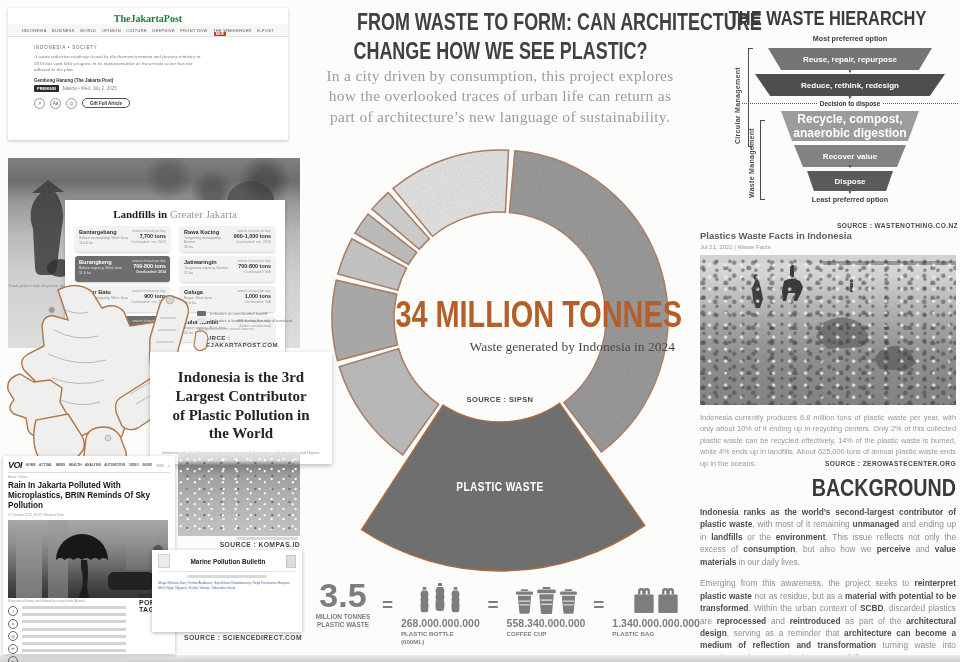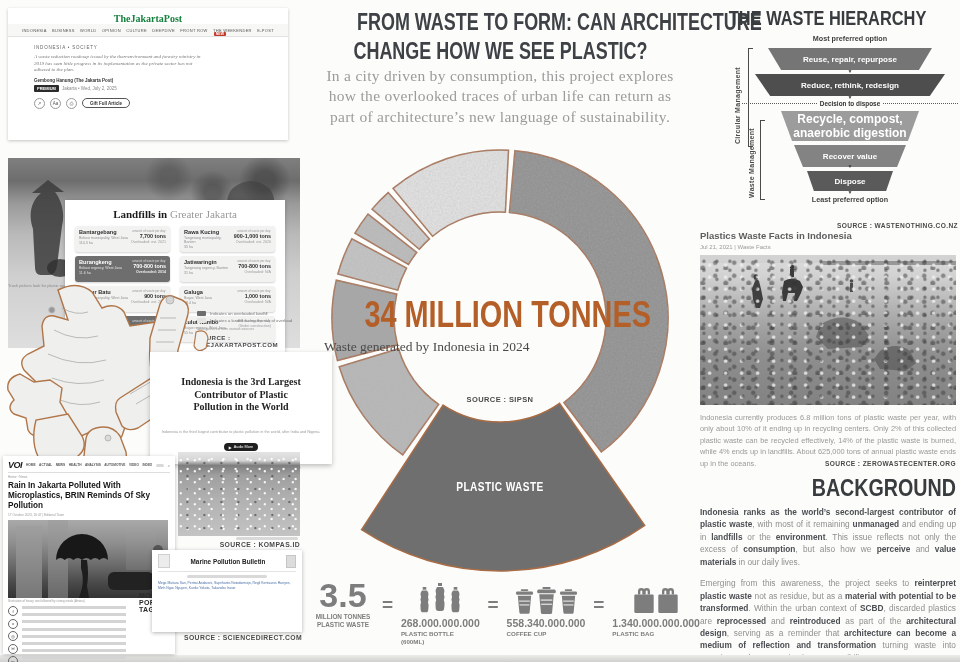--- a/index.html
+++ b/index.html
@@ -58,21 +58,21 @@
   .lf-card.dark .lf-tons{color:#fff}
   .lf-status{font-size:3.6px;color:#9a9a9a;margin-top:1px}
   .lf-card.dark .lf-status{color:#eee;font-weight:bold}
   .lf-leg{display:flex;align-items:center;gap:4px;font-size:4.2px;color:#777;margin:2px 0 0 2px}
   .swatch{width:9px;height:5px;border-radius:1px}
   .lf-note{font-size:3.6px;color:#9a9a9a;margin:4px 0 2px 2px}
   .lf-src{font-size:6.2px;text-align:left;margin:3px 0 0 2px}
   
   .third{left:150px;top:352px;width:182px;height:112px;background:#fff;box-shadow:0 2px 5px rgba(0,0,0,.25);
          text-align:center;padding:8px 10px 0 10px;box-sizing:border-box}
-  .third h3{font-family:"Liberation Serif",serif;font-size:10px;line-height:1.25;color:#242424;margin:16px}
+  .third h3{font-family:"Liberation Serif",serif;font-size:15px;line-height:1.25;color:#242424;margin:8px}
   .third .sub{font-size:3.8px;color:#9a9a9a;line-height:1.4;margin-top:4px}
   .third .audio{display:inline-flex;align-items:center;gap:2px;background:#1f1f1f;color:#fff;
         font-size:3.8px;border-radius:6px;padding:1.5px 5px;margin-top:5px}
   .third .trans{font-size:3.6px;color:#777;margin-top:4px}
   .third .trans b{background:#333;color:#fff;border-radius:1px;padding:0 1.5px;font-size:3.2px}
   
   .voi{left:3px;top:456px;width:172px;height:198px;background:#fff;box-shadow:0 1px 4px rgba(0,0,0,.25);box-sizing:border-box;padding:4px 5px}
   .voi-head{display:flex;align-items:center;gap:4px;border-bottom:1px solid #ddd;padding-bottom:2px}
   .voi-logo{font-weight:bold;font-style:italic;font-size:9px;color:#1b1b1b;letter-spacing:-.5px}
   .voi-nav{display:flex;gap:3.5px;flex:1}
@@ -105,21 +105,21 @@
   .sd-j{font-size:6.4px;font-weight:bold;color:#222;flex:1;text-align:center}
   .sd-cover{width:8px;height:11px;background:#dcdcdc;border:.6px solid #c6c6c6}
   .sd-title{font-family:"Liberation Serif",serif;font-size:8.8px;color:#151515;line-height:1.2;margin-top:4px}
   .sd-auth{font-size:3.4px;color:#4a6ea8;line-height:1.6;margin-top:3px}
   .sd-src{left:150px;top:634px;width:152px;text-align:right;font-size:6.8px}
   
   .c-title{left:300px;top:8px;width:400px;text-align:center;font-weight:bold;font-size:23px;color:#3e4246;line-height:1.25}
   .c-sub{left:295px;top:66px;width:410px;text-align:center;font-family:"Liberation Serif",serif;
          font-size:15.5px;color:#9b9b9b;line-height:1.32;letter-spacing:.3px}
   #donut-svg{left:0;top:0;pointer-events:none}
-  .c-mid{left:324px;top:296px;width:320px;text-align:left}
+  .c-mid{left:355px;top:296px;width:320px;text-align:right}
   .c-big{font-weight:bold;font-size:37px;color:#b45f28;line-height:1}
   .c-mid .serif{font-size:13.5px;color:#4a4a4a;margin-top:6px;display:block}
   .c-sipsn{left:400px;top:395px;width:200px;text-align:center;font-size:7.5px}
   .wedge-txt{left:400px;top:478px;width:200px;text-align:center;color:#fff}
   .wedge-pct{font-weight:bold;font-size:33px;line-height:1}
   .wedge-lab{font-weight:bold;font-size:13px;letter-spacing:.5px;margin-top:1px}
   
   .equiv{left:312px;top:580px;width:388px;display:flex;align-items:flex-start;justify-content:space-between;color:#7d7d7d}
   .eq-amt{text-align:center;width:62px}
   .eq-amt .n{font-weight:bold;font-size:34px;line-height:.9}

